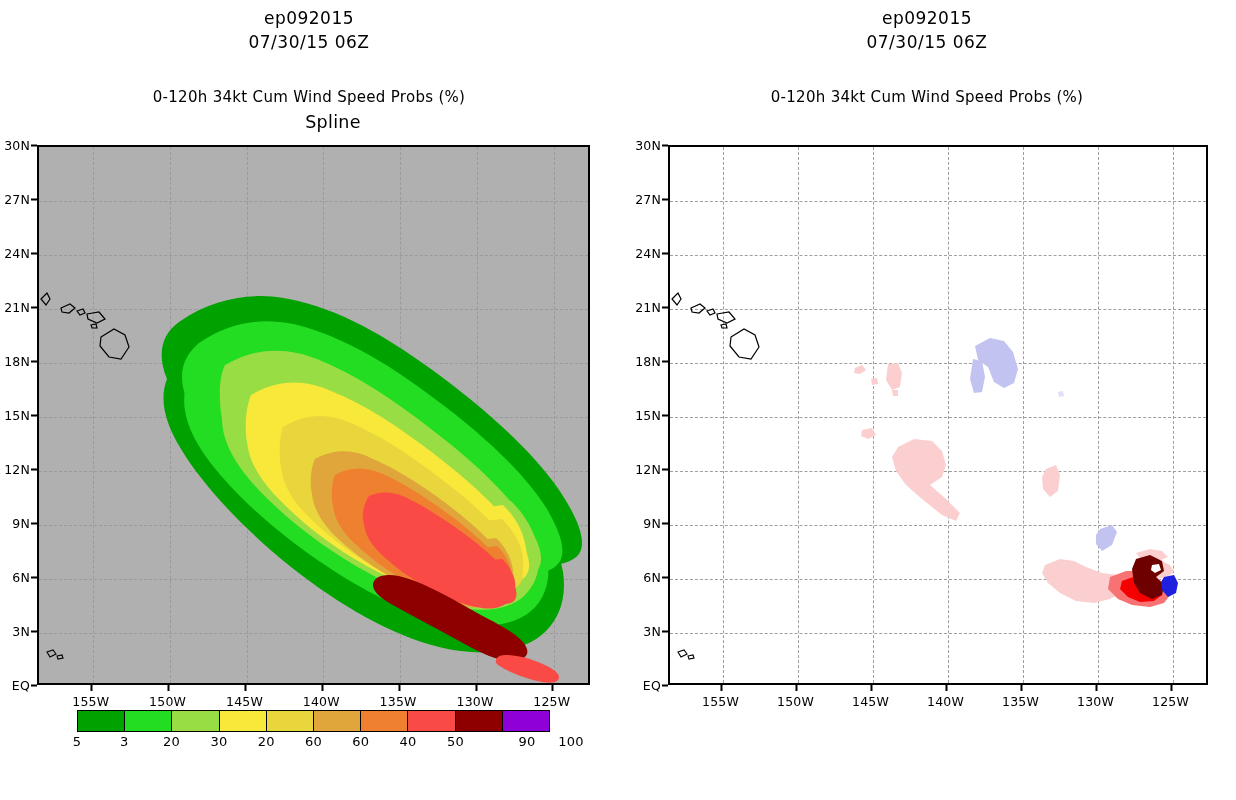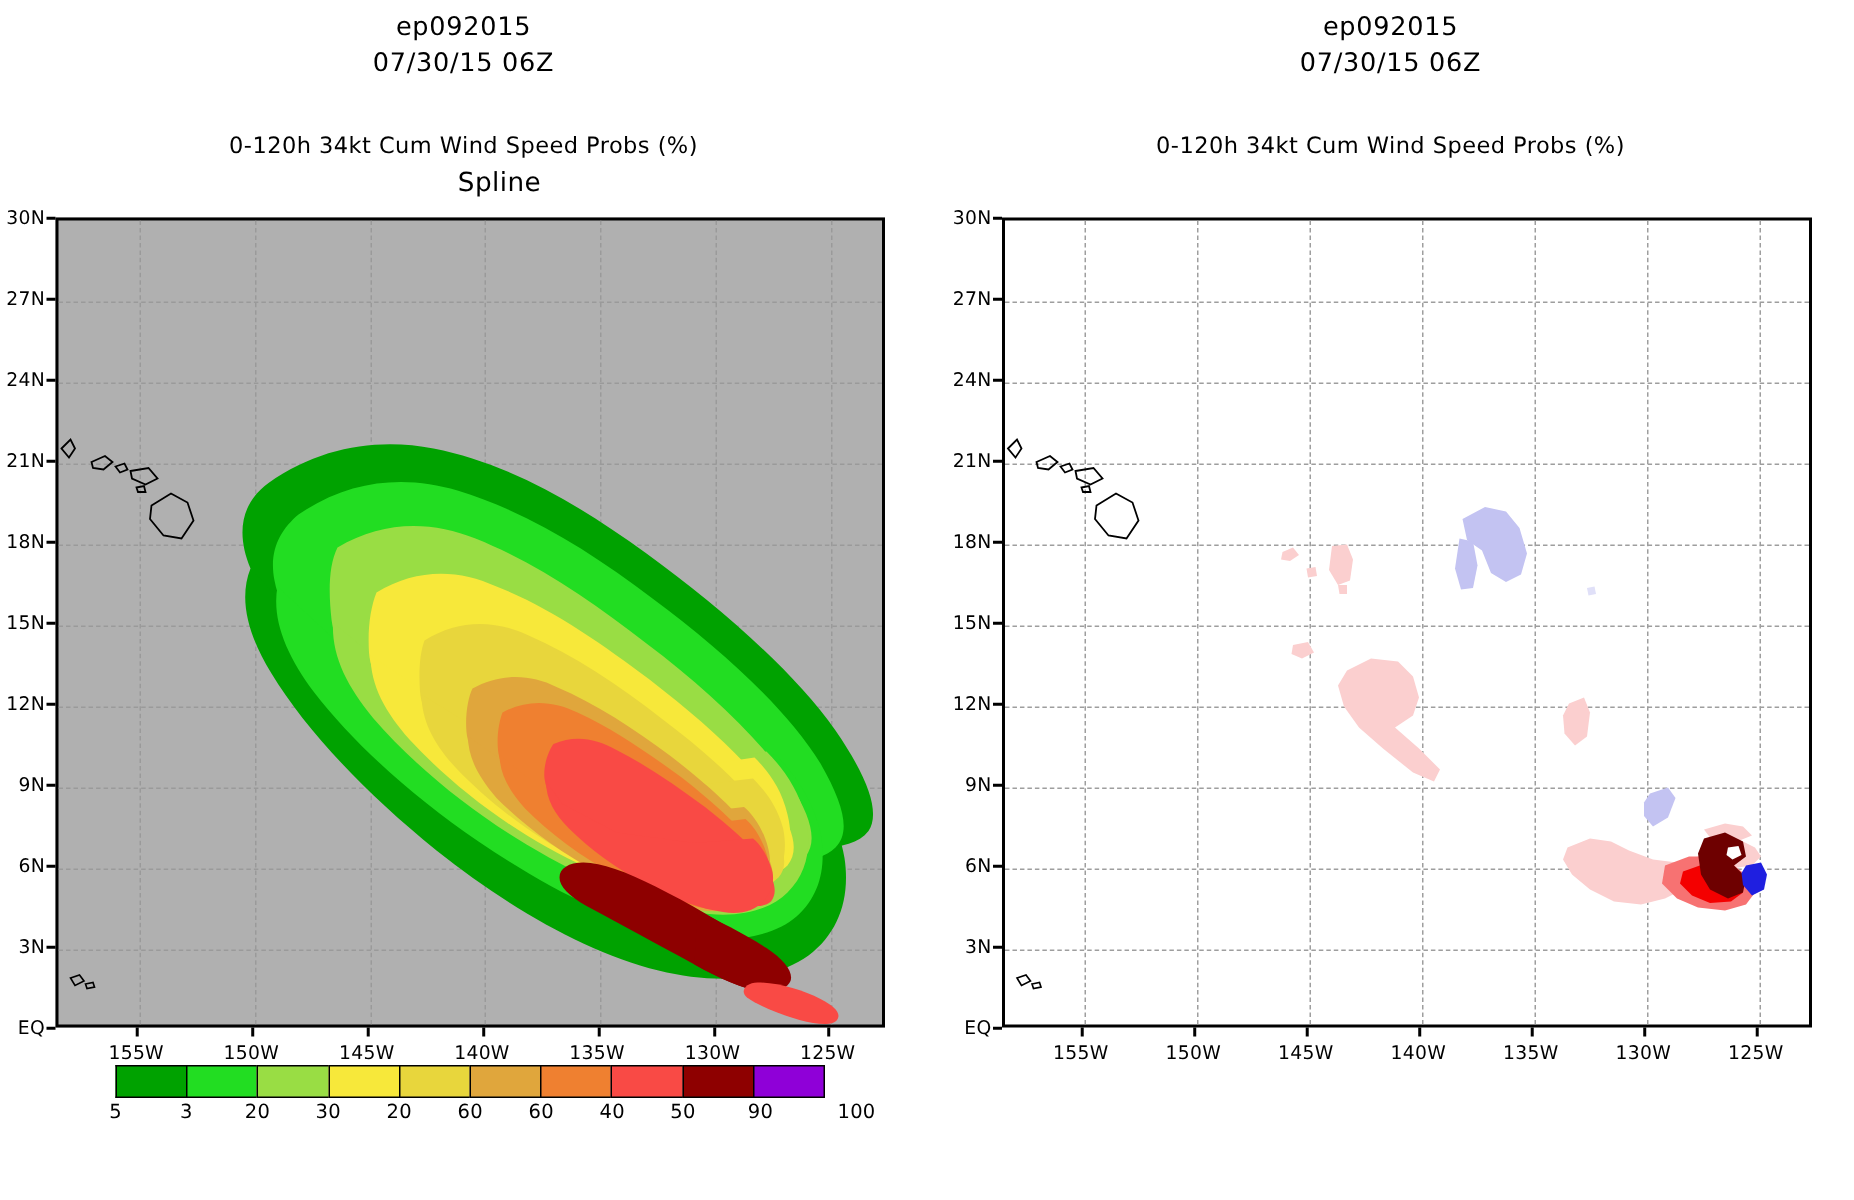--- a/index.html
+++ b/index.html
@@ -260,21 +260,21 @@
       <div class="cblabels">
         <span class="cblab" style="left:40px">5</span>
         <span class="cblab" style="left:87.3px">3</span>
         <span class="cblab" style="left:134.6px">20</span>
         <span class="cblab" style="left:181.9px">30</span>
         <span class="cblab" style="left:229.2px">20</span>
         <span class="cblab" style="left:276.5px">60</span>
         <span class="cblab" style="left:323.8px">60</span>
         <span class="cblab" style="left:371.1px">40</span>
         <span class="cblab" style="left:418.4px">50</span>
-        <span class="cblab" style="left:470px">90</span>
+        <span class="cblab" style="left:490px">90</span>
         <span class="cblab" style="left:534px">100</span>
       </div>
     </div>
   </div>
 
   <div class="panel" id="panel-right">
 
     <div class="titleblock t-storm">ep092015</div>
     <div class="titleblock t-date">07/30/15 06Z</div>
     <div class="titleblock t-main">0-120h 34kt Cum Wind Speed Probs (%)</div>

